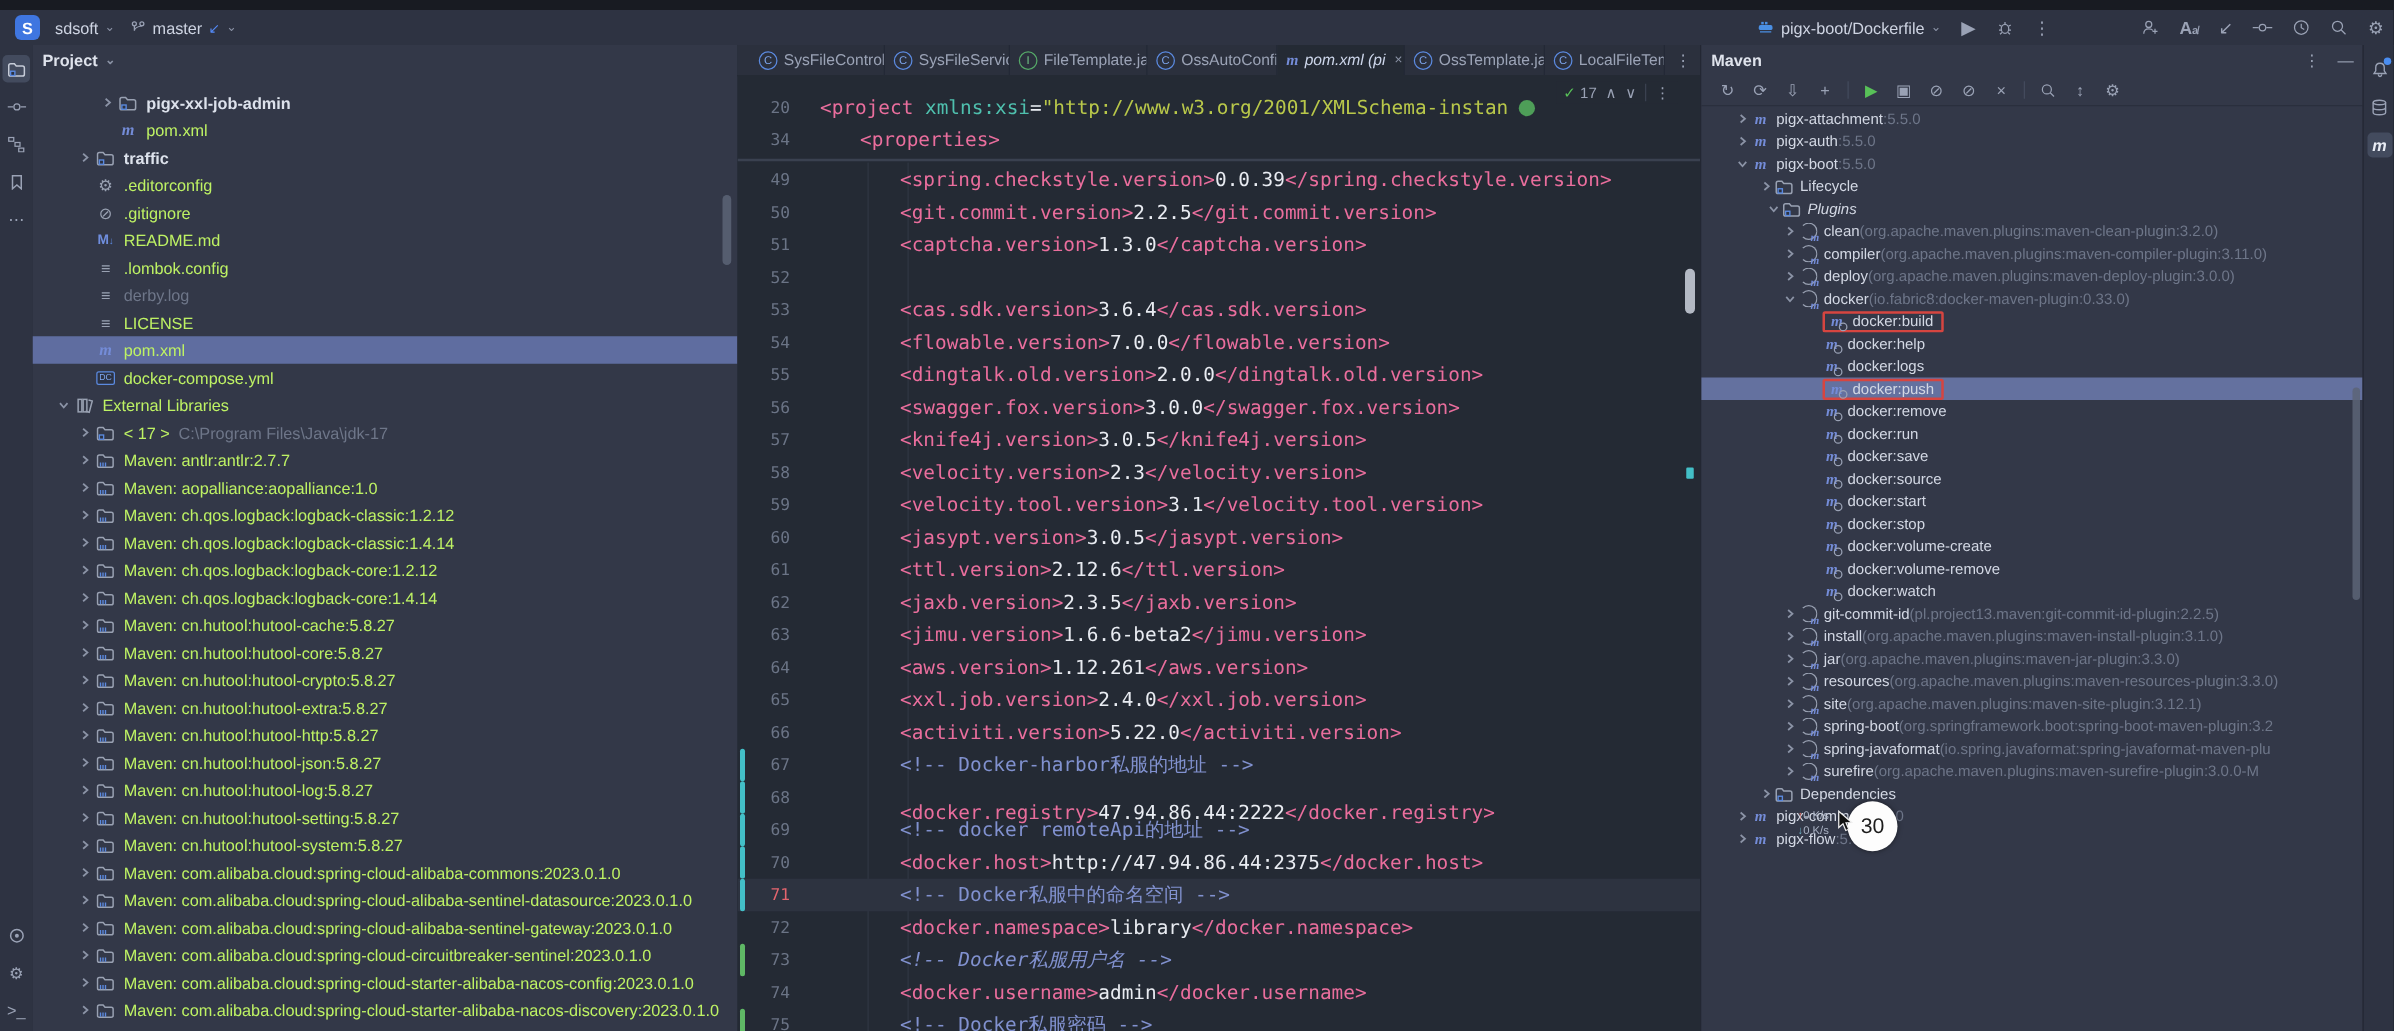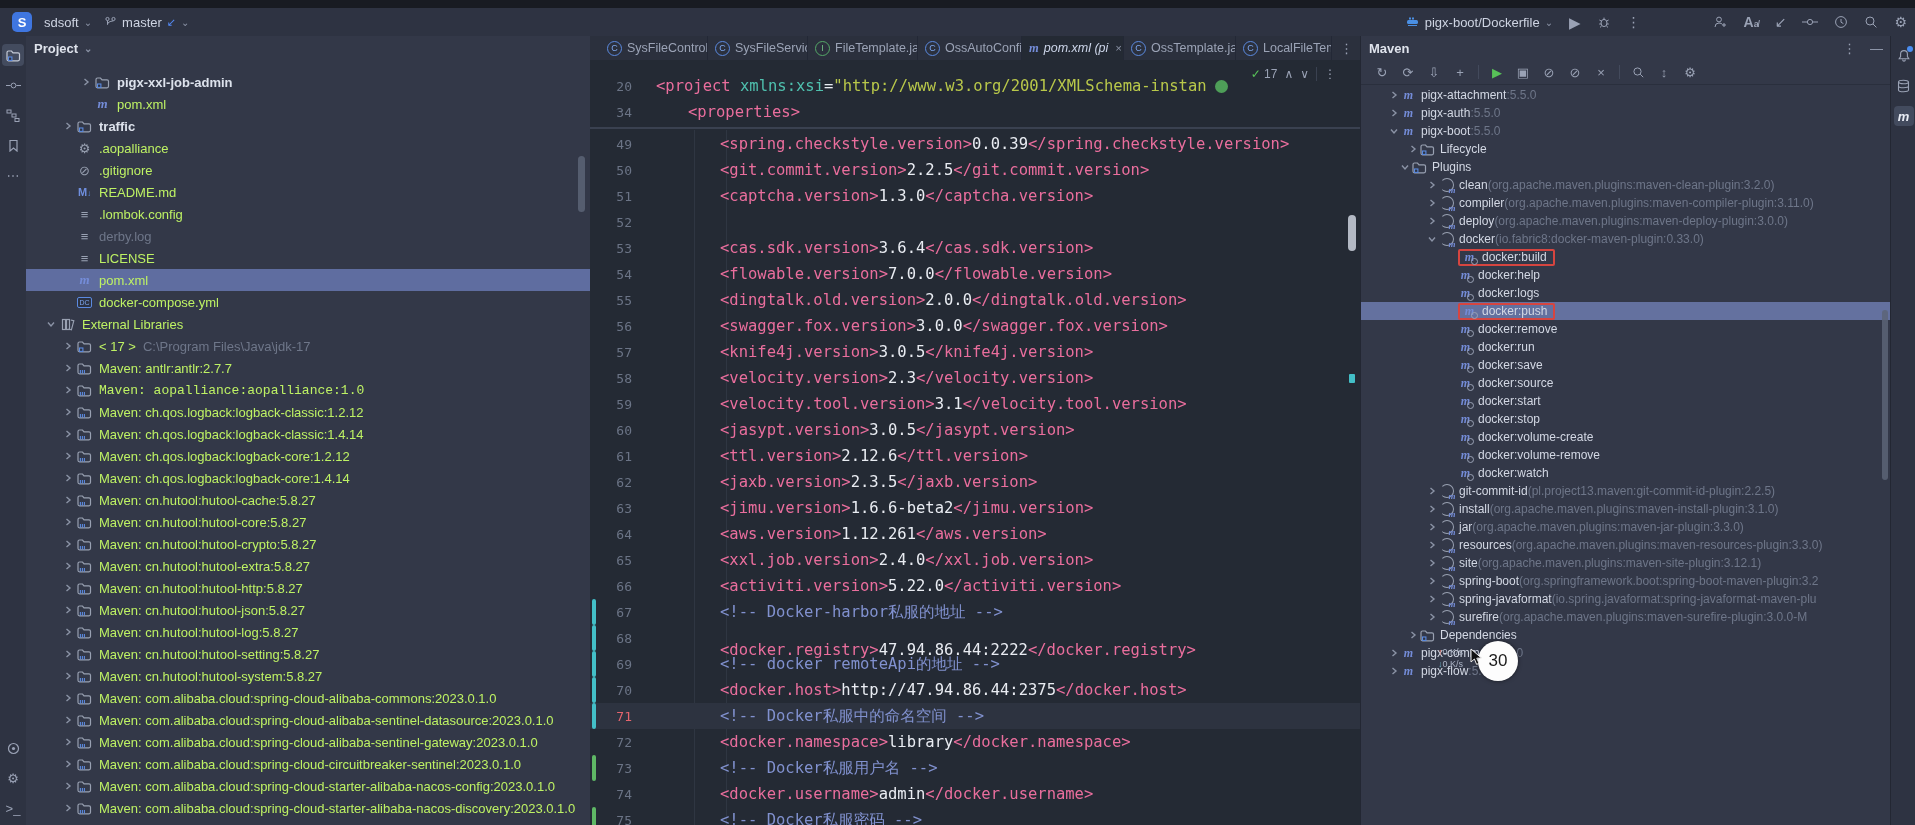--- a/index.html
+++ b/index.html
@@ -274,21 +274,21 @@
               <rect x="2.5" y="8" width="3.4" height="3.4" fill="#2c3242" stroke="#5b8ae0" stroke-width="1.1"></rect>
             </svg>
           </span>
           <span class="lbl b">traffic</span>
         </div>
         <div class="prow" style="padding-left: 34px;">
           <span class="chv"></span>
           <span class="fico">
             <span class="fglyph">⚙</span>
           </span>
-          <span class="lbl">.aopalliance</span>
+          <span class="lbl">.editorconfig</span>
         </div>
         <div class="prow" style="padding-left: 34px;">
           <span class="chv"></span>
           <span class="fico">
             <span class="fglyph">⊘</span>
           </span>
           <span class="lbl">.gitignore</span>
         </div>
         <div class="prow" style="padding-left: 34px;">
           <span class="chv"></span>
@@ -373,21 +373,21 @@
           <span class="fico">
             <svg width="15" height="13" viewBox="0 0 15 13">
               <path d="M1 3.5 q0-1.5 1.5-1.5 h3 l1.5 1.8 h5 q1.5 0 1.5 1.5 v5 q0 1.5 -1.5 1.5 h-9.5 q-1.5 0 -1.5 -1.5 Z" fill="none" stroke="#99a1b2" stroke-width="1.2"></path>
               <g stroke="#5b8ae0" stroke-width="1.1">
                 <path d="M3.4 11.4 v-3.4 M5.4 11.4 v-3.4 M7.4 11.4 v-3.4"></path>
               </g>
             </svg>
           </span>
           <span class="lbl">Maven: antlr:antlr:2.7.7</span>
         </div>
-        <div class="prow" style="padding-left: 34px; font-family: Liberation Mono, monospace;">
+        <div class="prow" style="padding-left: 34px;">
           <span class="chv">
             <svg width="12" height="12" viewBox="0 0 12 12">
               <path d="M4.5 3 L8 6 L4.5 9" stroke="#8b93a6" fill="none" stroke-width="1.4"></path>
             </svg>
           </span>
           <span class="fico">
             <svg width="15" height="13" viewBox="0 0 15 13">
               <path d="M1 3.5 q0-1.5 1.5-1.5 h3 l1.5 1.8 h5 q1.5 0 1.5 1.5 v5 q0 1.5 -1.5 1.5 h-9.5 q-1.5 0 -1.5 -1.5 Z" fill="none" stroke="#99a1b2" stroke-width="1.2"></path>
               <g stroke="#5b8ae0" stroke-width="1.1">
                 <path d="M3.4 11.4 v-3.4 M5.4 11.4 v-3.4 M7.4 11.4 v-3.4"></path>
@@ -850,21 +850,21 @@
             <span class="num">71</span>
             <span class="code" style="padding-left: 88px;"><span class="tC">&lt;!-- Docker私服中的命名空间 --&gt;</span></span>
           </div>
           <div class="eline">
             <span class="num">72</span>
             <span class="code" style="padding-left: 88px;"><span class="tT">&lt;docker.namespace&gt;</span><span class="tV">library</span><span class="tT">&lt;/docker.namespace&gt;</span></span>
           </div>
           <div class="eline">
             <span class="bar green"></span>
             <span class="num">73</span>
-            <span class="code" style="padding-left: 88px;"><span class="tC">&lt;!-- Docker私服用户名 --&gt;</span></span>
+            <span class="code" style="padding-left: 88px; font-style: italic;"><span class="tC">&lt;!-- Docker私服用户名 --&gt;</span></span>
           </div>
           <div class="eline">
             <span class="num">74</span>
             <span class="code" style="padding-left: 88px;"><span class="tT">&lt;docker.username&gt;</span><span class="tV">admin</span><span class="tT">&lt;/docker.username&gt;</span></span>
           </div>
           <div class="eline">
             <span class="bar green"></span>
             <span class="num">75</span>
             <span class="code" style="padding-left: 88px;"><span class="tC">&lt;!-- Docker私服密码 --&gt;</span></span>
           </div>
@@ -965,21 +965,21 @@
           <span style="display: flex; align-items: center;">
             <span class="fico">
               <svg width="15" height="13" viewBox="0 0 15 13">
                 <path d="M1 3.5 q0-1.5 1.5-1.5 h3 l1.5 1.8 h5 q1.5 0 1.5 1.5 v5 q0 1.5 -1.5 1.5 h-9.5 q-1.5 0 -1.5 -1.5 Z" fill="none" stroke="#99a1b2" stroke-width="1.2"></path>
                 <rect x="2.5" y="8" width="3.4" height="3.4" fill="#2c3242" stroke="#5b8ae0" stroke-width="1.1"></rect>
               </svg>
             </span>
             <span class="lbl">Lifecycle</span>
           </span>
         </div>
-        <div class="mrow" style="padding-left: 37px;">
+        <div class="mrow" style="padding-left: 51px; font-style: italic;">
           <span class="chv">
             <svg width="12" height="12" viewBox="0 0 12 12">
               <path d="M3 4.5 L6 8 L9 4.5" stroke="#8b93a6" fill="none" stroke-width="1.4"></path>
             </svg>
           </span>
           <span style="display: flex; align-items: center;">
             <span class="fico">
               <svg width="15" height="13" viewBox="0 0 15 13">
                 <path d="M1 3.5 q0-1.5 1.5-1.5 h3 l1.5 1.8 h5 q1.5 0 1.5 1.5 v5 q0 1.5 -1.5 1.5 h-9.5 q-1.5 0 -1.5 -1.5 Z" fill="none" stroke="#99a1b2" stroke-width="1.2"></path>
                 <rect x="2.5" y="8" width="3.4" height="3.4" fill="#2c3242" stroke="#5b8ae0" stroke-width="1.1"></rect>

